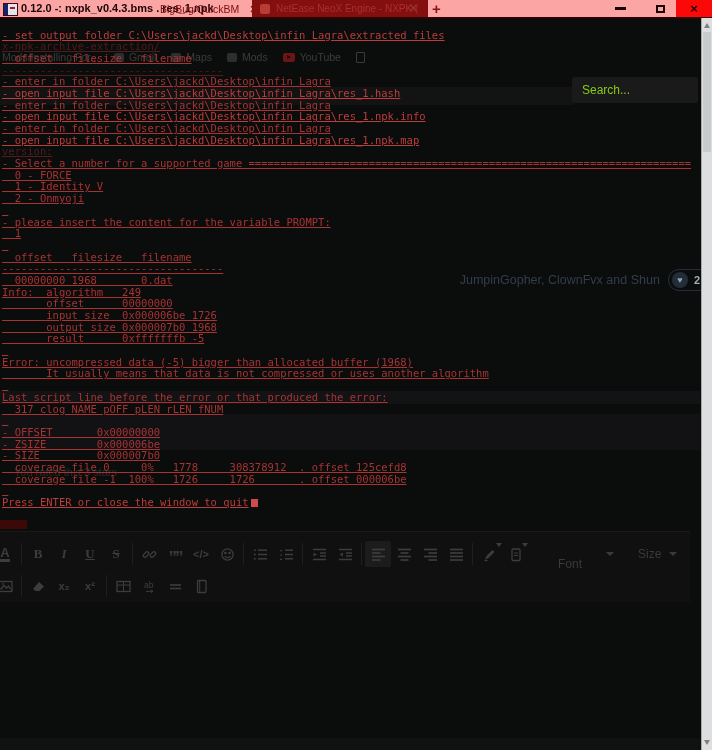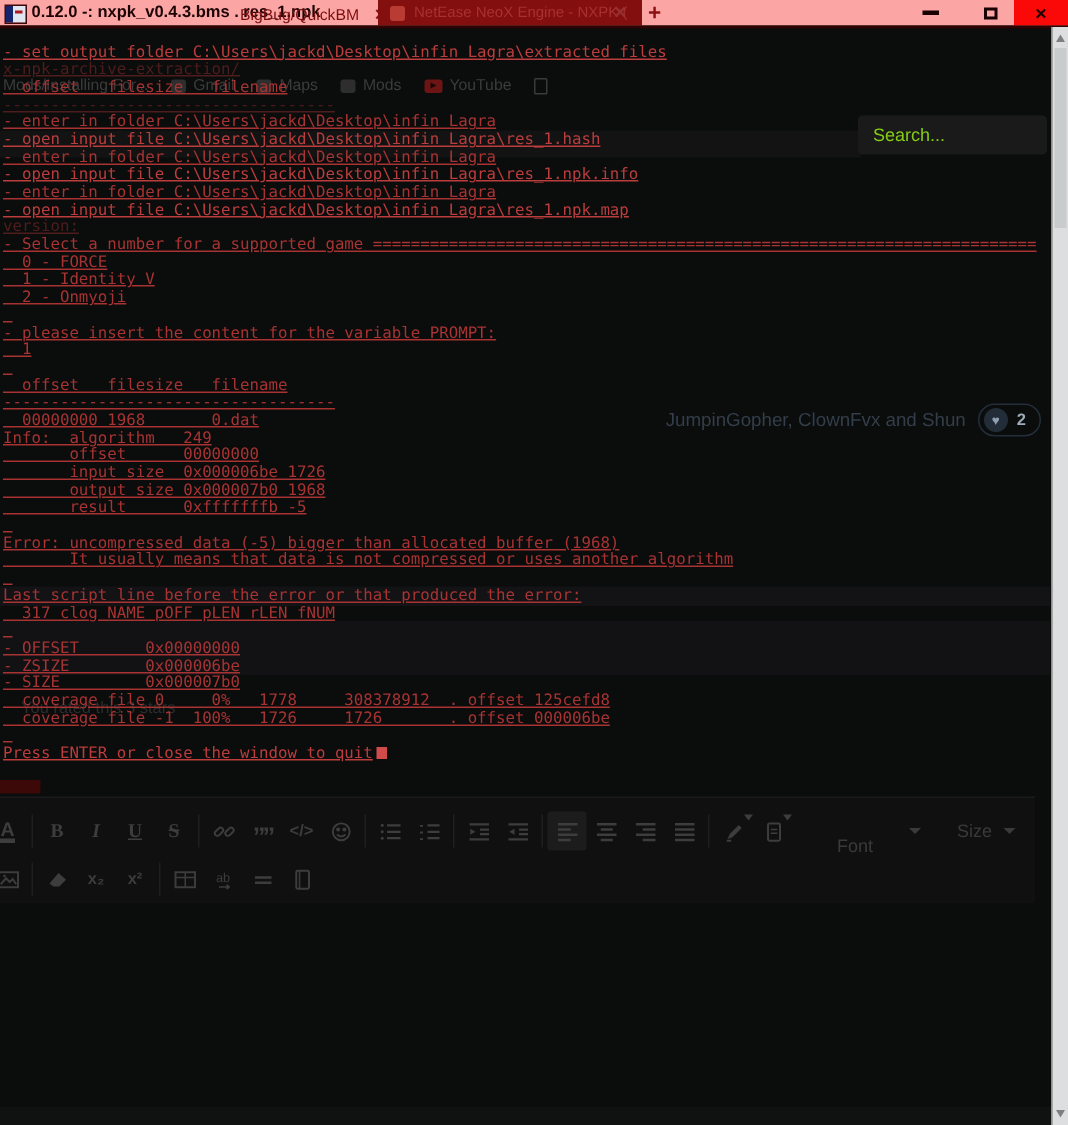--- a/index.html
+++ b/index.html
@@ -40,21 +40,21 @@
                          border-top:2.5px solid transparent;border-bottom:2.5px solid transparent;}
   .bm-ico.page{background:transparent;border:1px solid #3a3a3a;width:7px;height:9px;border-radius:1px;}
   .band{position:absolute;}
   .band-a{left:0;top:87px;width:574px;height:18px;background:#131313;}
   .band-317{left:0;top:391px;width:700px;height:13px;background:#131316;}
   .band-off{left:0;top:414px;width:700px;height:36px;background:#121215;}
   .band-bottom{left:0;top:738px;width:701px;height:12px;background:#101111;}
   .search-box{position:absolute;left:572px;top:77px;width:126px;height:26px;background:#1a1a1a;
               border-radius:3px;display:flex;align-items:center;padding-left:10px;box-sizing:border-box;}
   .search-box span{font-size:12px;color:#84cc16;}
-  .likes{position:absolute;right:18px;top:269px;display:flex;align-items:center;gap:8px;}
+  .likes{position:absolute;right:2px;top:269px;display:flex;align-items:center;gap:8px;}
   .likes-names{font-size:12.5px;color:#333e4a;}
   .likes-pill{display:flex;align-items:center;gap:6px;border:1px solid #242e3a;border-radius:12px;
               padding:2px 9px 2px 3px;}
   .heart-circle{width:16px;height:16px;border-radius:50%;background:#232d39;display:flex;
                 align-items:center;justify-content:center;color:#8fa0b3;font-size:9px;}
   .likes-count{font-size:11px;font-weight:bold;color:#9fabb8;}
   .rated{position:absolute;left:14px;top:466px;font-size:11px;color:#2c2c2c;}
   .reply-frag{position:absolute;left:0;top:520px;width:27px;height:9px;background:#3c0808;}
   .post-text{position:absolute;left:0;top:605px;font-size:12px;color:#474c50;}
 

